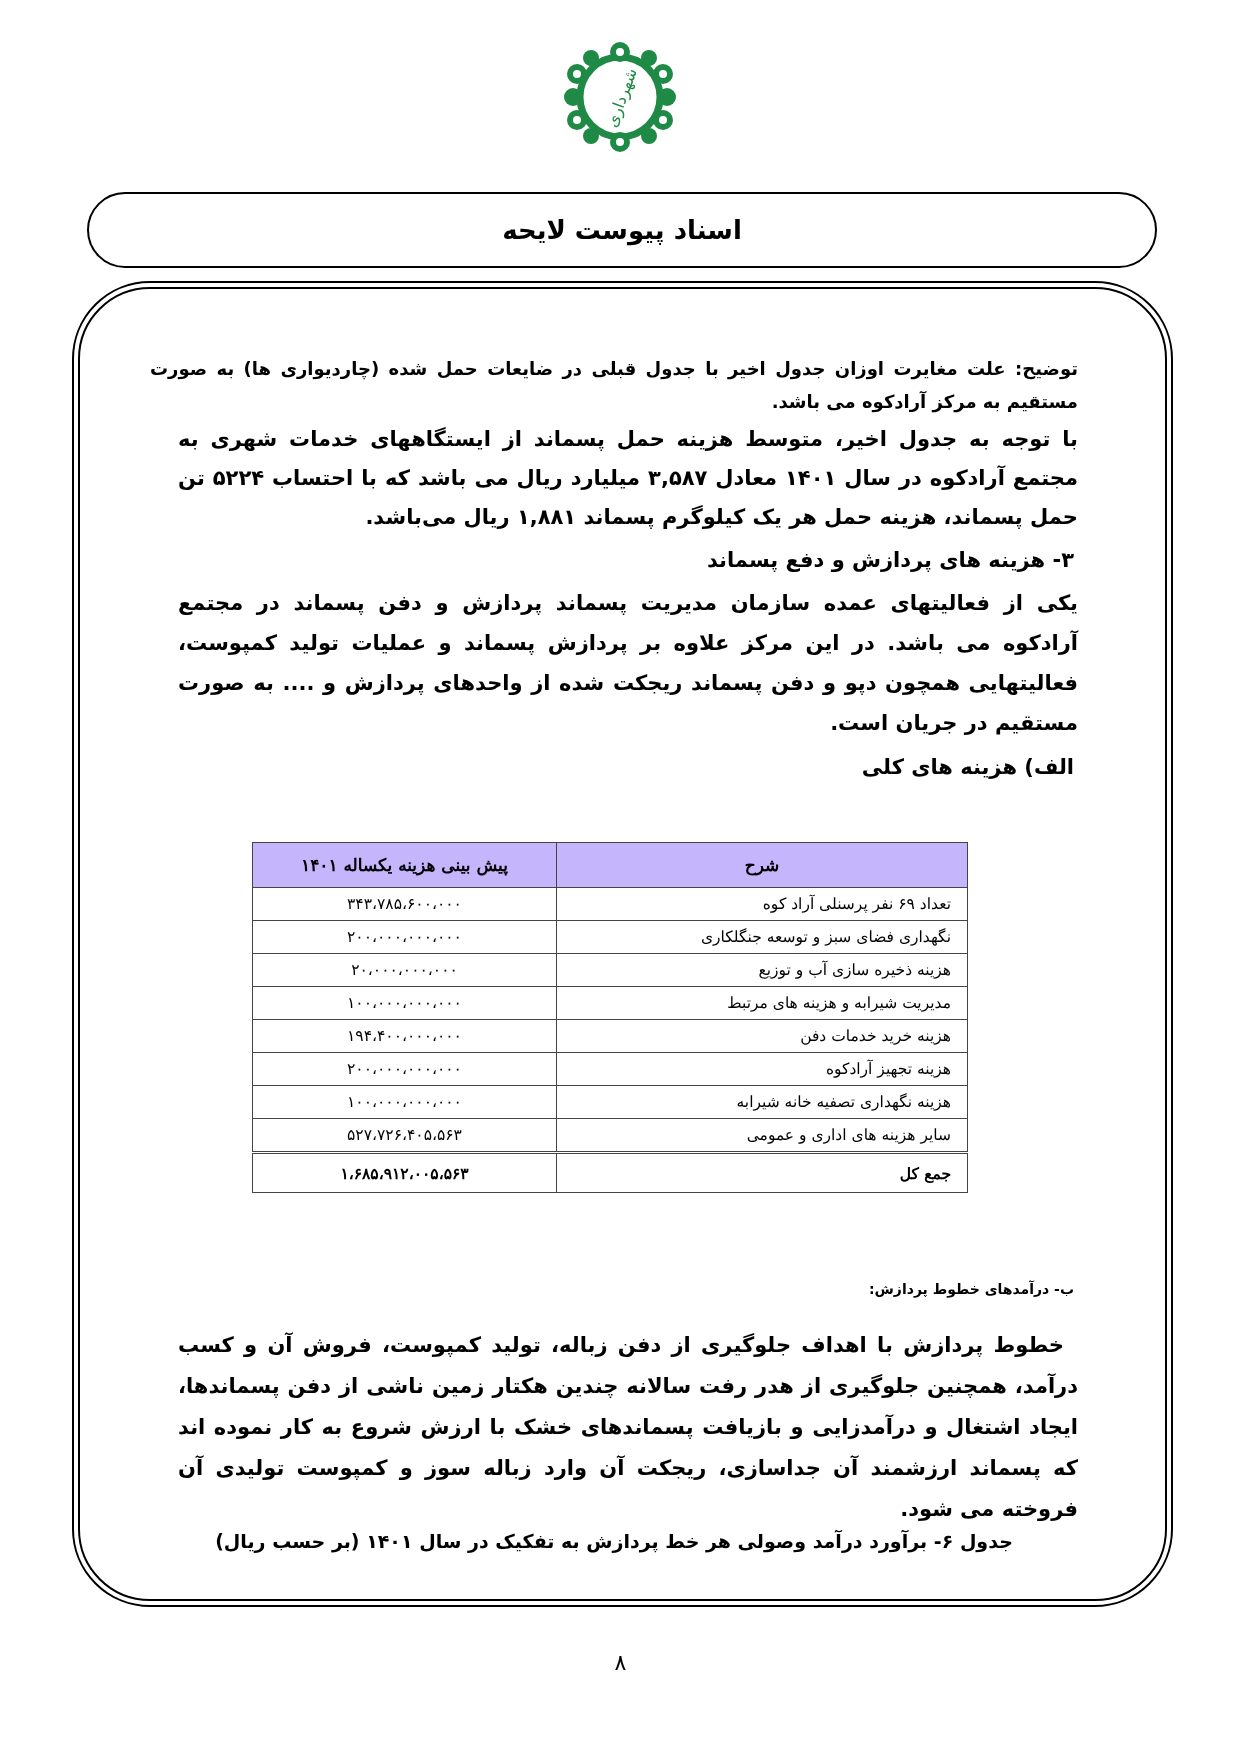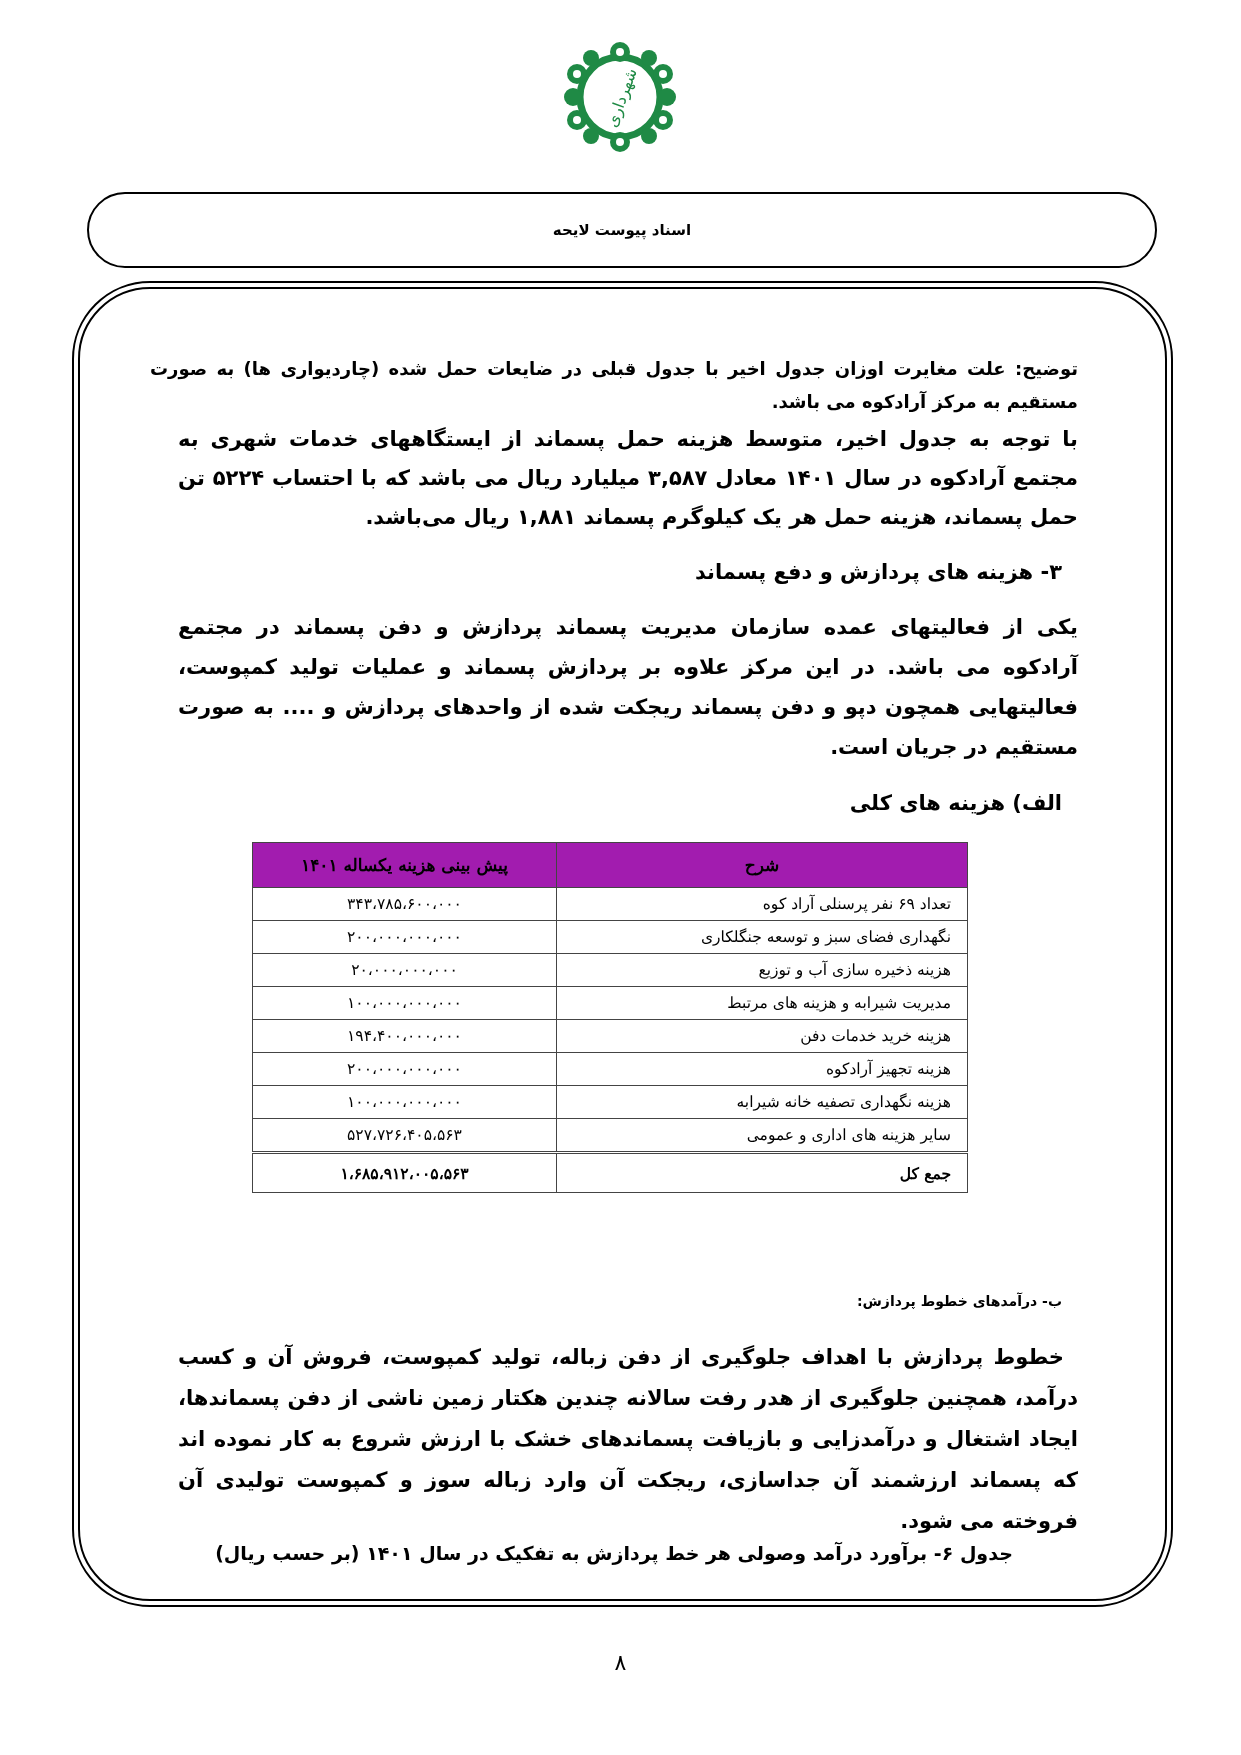--- a/index.html
+++ b/index.html
@@ -1,30 +1,30 @@
 <!DOCTYPE html>
 <html><head>
 <meta charset="utf-8">
 <style>
   html, body { margin:0; padding:0; background:#ffffff; }
   body { width:1241px; height:1755px; position:relative; overflow:hidden; font-family:"DejaVu Sans", sans-serif; color:#000; }
   .logo { position:absolute; left:555px; top:42px; width:130px; height:110px; }
   .title-box { position:absolute; left:87px; top:192px; width:1070px; height:76px; border:2px solid #000; border-radius:40px; box-sizing:border-box; display:flex; align-items:center; justify-content:center; }
-  .title-box span { font-weight:bold; font-size:15px; direction:rtl; }
+  .title-box span { font-weight:bold; font-size:26px; direction:rtl; }
   .frame-outer { position:absolute; left:72px; top:281px; width:1101px; height:1326px; border:2px solid #000; border-radius:78px; box-sizing:border-box; }
   .frame-inner { position:absolute; left:78px; top:287px; width:1089px; height:1314px; border:2px solid #000; border-radius:72px; box-sizing:border-box; }
   .content { position:absolute; left:150px; top:352px; width:928px; direction:rtl; text-align:right; }
   .p { font-weight:bold; font-size:18.5px; line-height:37px; margin:0; text-align:justify; text-align-last:right; }
   .p.lg { font-size:21px; line-height:39px;margin-left:28px; }
   .p.note { font-size:18px; line-height:33px; }
-  .h { font-weight:bold; font-size:20px; line-height:37px; margin:16px;text-align:right; }
+  .h { font-weight:bold; font-size:20px; line-height:37px; margin:4px;text-align:right; }
   .caption { font-weight:bold; font-size:18px; text-align:center; margin:0; }
   .tbl { position:absolute; left:252px; top:842px; width:716px; border-collapse:collapse; direction:rtl; font-family:"DejaVu Serif", serif; }
   .tbl th, .tbl td { border:1.5px solid #444; font-size:15.5px; padding:0 16px; height:32px; }
-  .tbl th { background:#a21caf; height:44px; font-weight:bold; font-size:17px; text-align:center; }
+  .tbl th { background:#c4b5fd; height:44px; font-weight:bold; font-size:17px; text-align:center; }
   .tbl td.desc { text-align:right; width:378px; }
   .tbl td.val { text-align:center; }
   .tbl tr.total td { font-weight:bold; height:38px; border-top:3px double #444; }
   .page-num { position:absolute; left:0; width:1241px; top:1650px; text-align:center; font-size:22px; }
 </style>
 </head>
 <body>
 
 <svg class="logo" viewBox="0 0 130 110">
   <g fill="none" stroke="#1f8a45" stroke-width="7">

